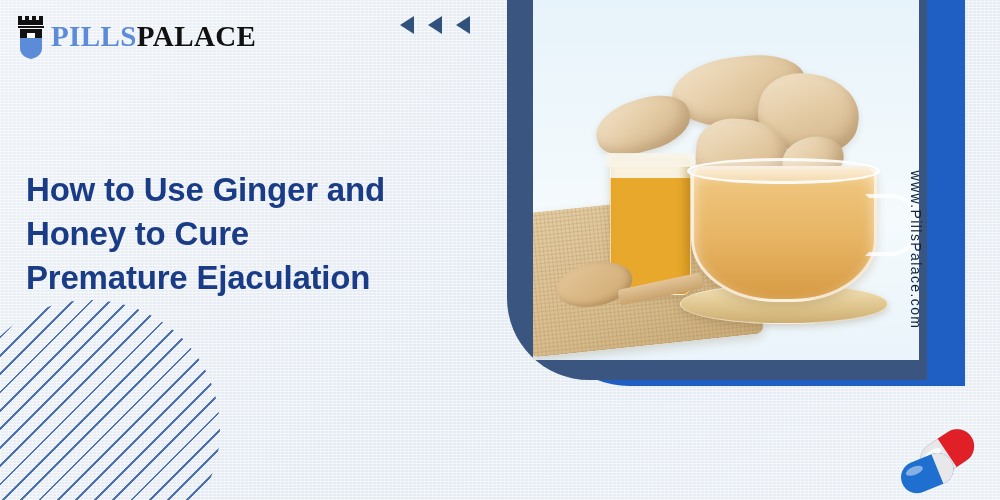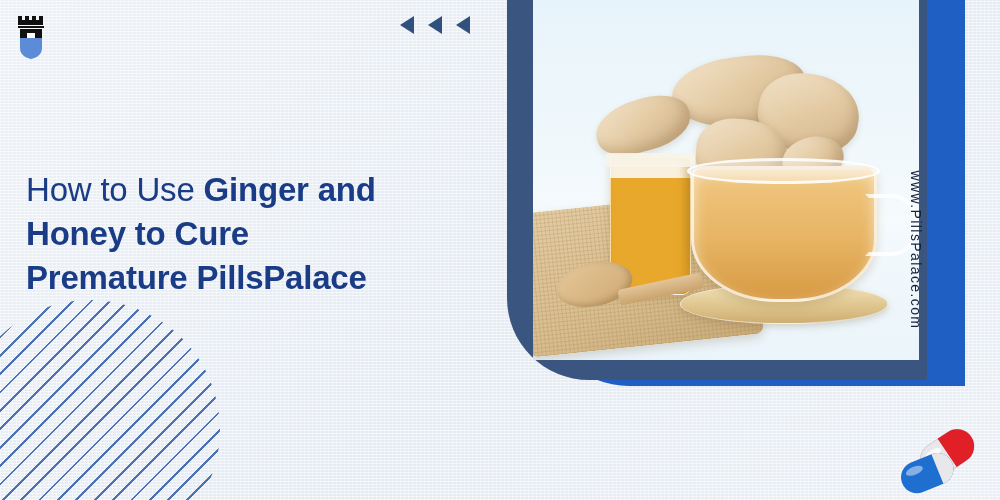--- a/index.html
+++ b/index.html
@@ -79,21 +79,21 @@
   .headline {
     position: absolute;
     left: 26px; top: 168px;
     width: 440px;
     color: #1a3c86;
     font-size: 33px;
     line-height: 1.33;
     letter-spacing: -.2px;
     z-index: 6;
   }
-  .headline .lede   { font-weight: 400; margin-top: 23px; }
+  .headline .lede   { font-weight: 700; margin-top: 23px; }
   .headline .strong { font-weight: 700; }
 
   
   .photo-wrap {
     position: absolute;
     left: 505px; top: -6px;
     width: 460px; height: 406px;
     z-index: 4;
   }
   
@@ -253,32 +253,35 @@
 
   <div class="logo">
     <svg class="logo-mark" viewBox="0 0 34 46">
       <path d="M4 3h4v4h3V3h4v4h3V3h4v4h3V3h4v9H4z" fill="#111"></path>
       <rect x="4" y="13" width="26" height="2" fill="#111"></rect>
       <path d="M6 16h22v11H6z" fill="#111"></path>
       <path d="M13 20h8v7h-8z" fill="#fff"></path>
       <path d="M17 20a4 4 0 0 1 4 4v3h-8v-3a4 4 0 0 1 4-4z" fill="#fff"></path>
       <path d="M6 25h22v10c0 7-6 10-11 11-5-1-11-4-11-11z" fill="#5c8bd8"></path>
     </svg>
+    <div class="logo-text">
+      <span class="t1">PILLS</span><span class="t2">PALACE</span>
+    </div>
   </div>
 
   <div class="arrows">
     <span class="arrow"></span>
     <span class="arrow"></span>
     <span class="arrow"></span>
   </div>
 
   <h1 class="headline">
     <span class="lede">How to Use </span><span class="strong">Ginger and</span><br>
     <span class="strong">Honey to Cure</span><br>
-    <span class="strong">Premature PillsPalace</span>
+    <span class="strong">Premature Ejaculation</span>
   </h1>
 
   <div class="photo-wrap">
     <div class="plate-bright"></div>
     <div class="plate-dark"></div>
     <div class="photo">
       <div class="scene">
         <div class="sky"></div>
         <div class="table"></div>
         <div class="ginger">

